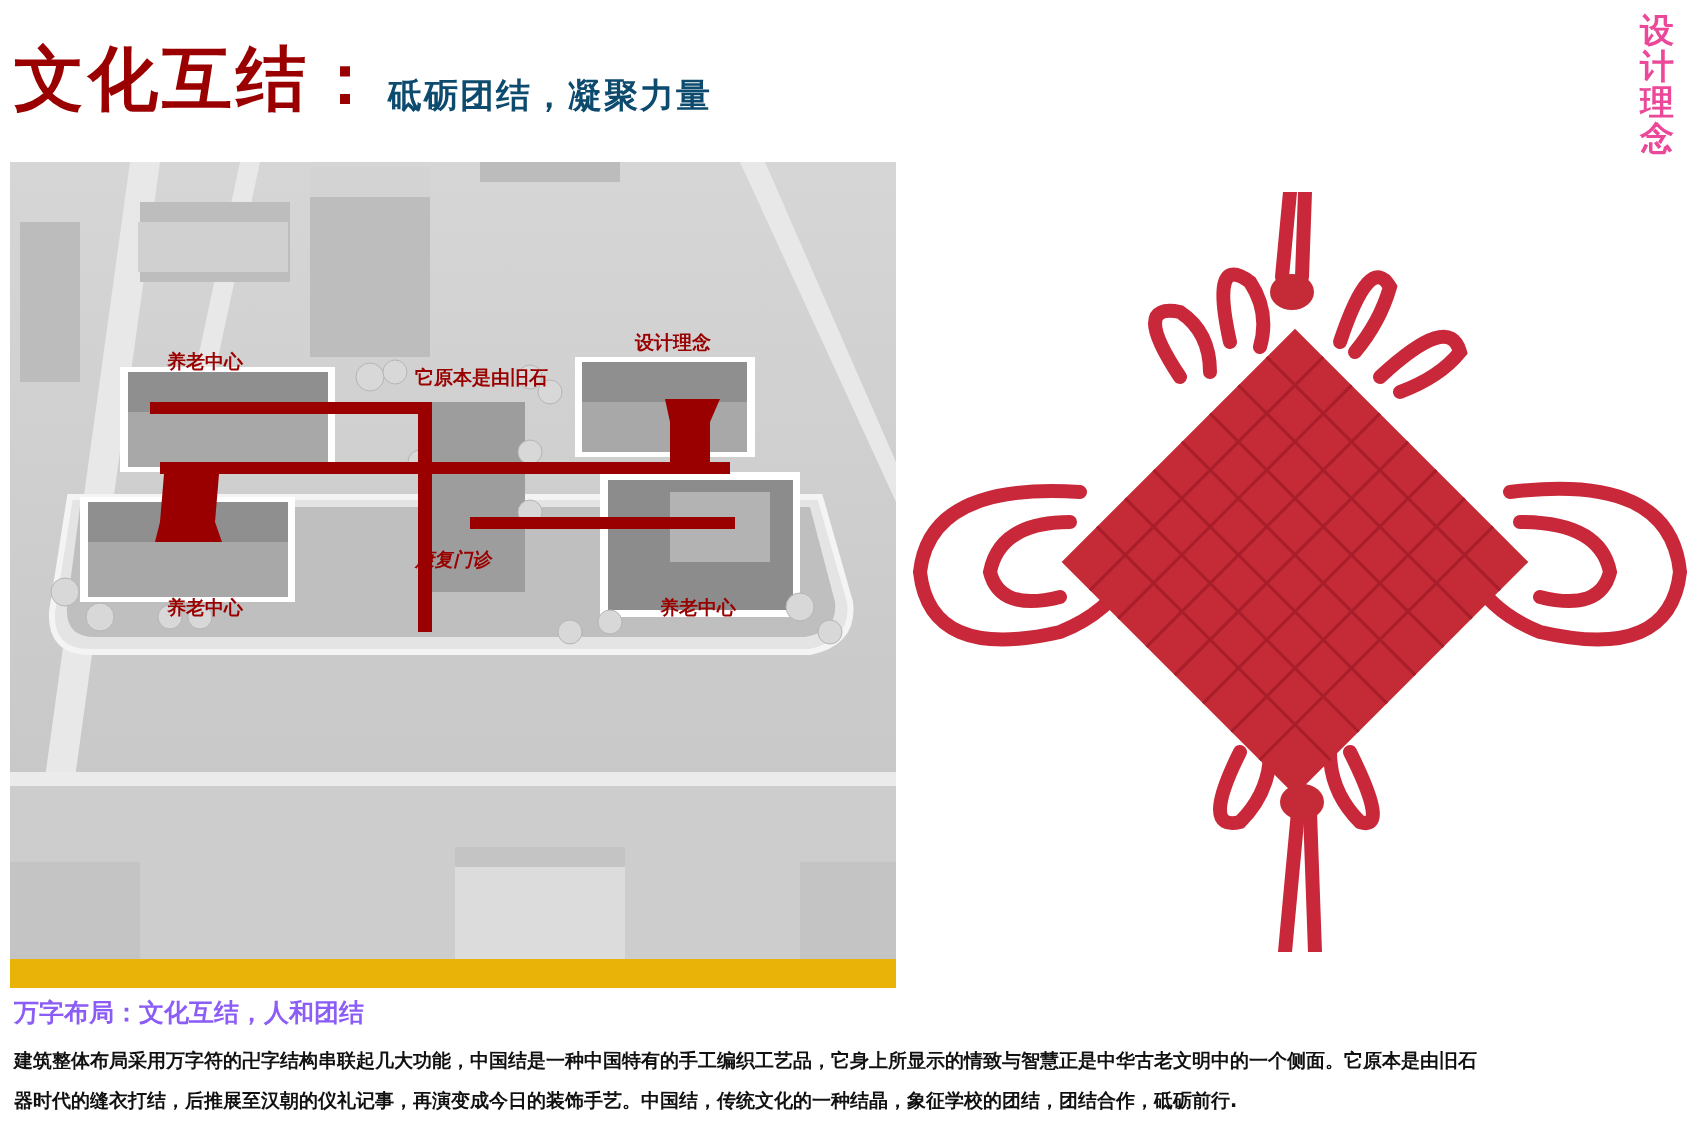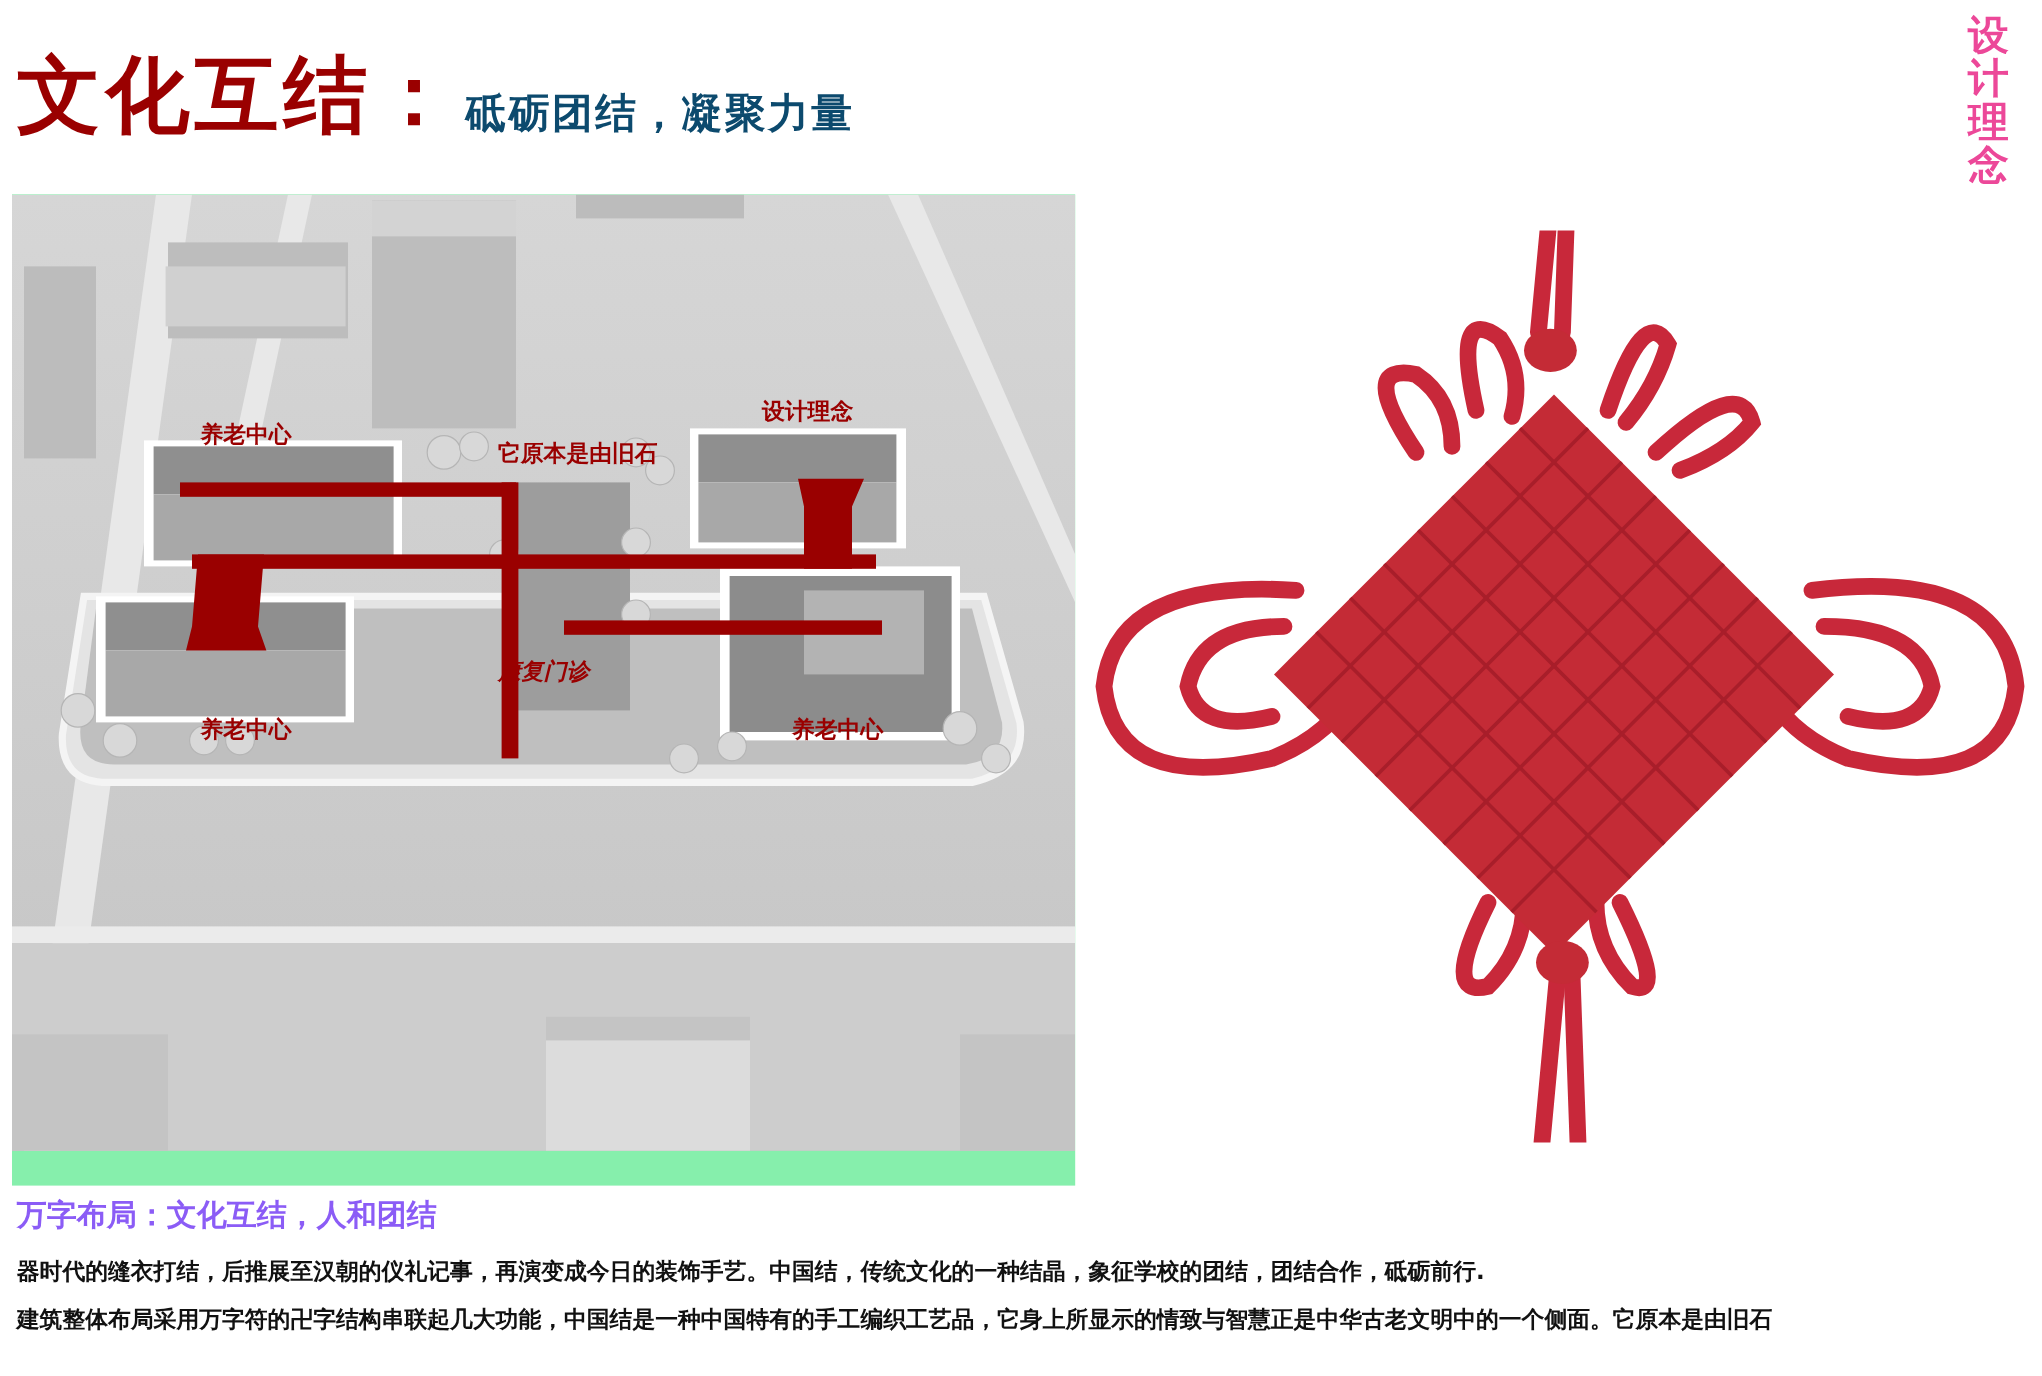--- a/index.html
+++ b/index.html
@@ -1,20 +1,20 @@
 <!DOCTYPE html>
 <html><head>
 <meta charset="utf-8">
 <style>
   html, body { margin:0; padding:0; background:#ffffff; }
   body { width:1702px; height:1147px; position:relative; overflow:hidden; font-family:"DejaVu Sans", sans-serif; }
   .title-main { position:absolute; left:14px; top:44px; font-size:70px; font-weight:bold; color:#9a0000; letter-spacing:4px; line-height:1; }
   .title-sub { position:absolute; left:388px; top:78px; font-size:34px; font-weight:bold; color:#0c4a6e; letter-spacing:2px; line-height:1; }
   .side-label { position:absolute; left:1640px; top:12px; width:34px; font-size:34px; font-weight:bold; color:#ec4899; line-height:36px; text-align:center; word-break:break-all; }
-  .aerial { position:absolute; left:10px; top:162px; width:886px; height:826px; background:#86efac; overflow:hidden; }
+  .aerial { position:absolute; left:10px; top:162px; width:886px; height:826px; background:#eab308; overflow:hidden; }
   .knot { position:absolute; left:910px; top:192px; width:780px; height:760px; }
   .section-title { position:absolute; left:14px; top:1000px; font-size:25px; font-weight:bold; color:#8b5cf6; line-height:1; }
   .body-text { position:absolute; left:14px; top:1040px; width:1680px; font-size:19px; font-weight:bold; color:#111; line-height:40px; }
   .lbl { position:absolute; font-size:19px; font-weight:bold; color:#9a0000; white-space:nowrap; }
 </style>
 </head>
 <body>
 
 <div class="title-main">文化互结：</div>
 <div class="title-sub">砥砺团结，凝聚力量</div>
@@ -142,15 +142,15 @@
         <line x1="115" y1="-165" x2="115" y2="165"></line>
       </g>
     </g>
     <ellipse cx="382" cy="100" rx="22" ry="18" fill="#c42b36"></ellipse>
     <ellipse cx="392" cy="610" rx="22" ry="18" fill="#c42b36"></ellipse>
   </svg>
 </div>
 
 <div class="section-title">万字布局：文化互结，人和团结</div>
 <div class="body-text">
+  <div>建筑整体布局采用万字符的卍字结构串联起几大功能，中国结是一种中国特有的手工编织工艺品，它身上所显示的情致与智慧正是中华古老文明中的一个侧面。它原本是由旧石</div>
   <div>器时代的缝衣打结，后推展至汉朝的仪礼记事，再演变成今日的装饰手艺。中国结，传统文化的一种结晶，象征学校的团结，团结合作，砥砺前行.</div>
-  <div>建筑整体布局采用万字符的卍字结构串联起几大功能，中国结是一种中国特有的手工编织工艺品，它身上所显示的情致与智慧正是中华古老文明中的一个侧面。它原本是由旧石</div>
 </div>
 
 </body></html>

